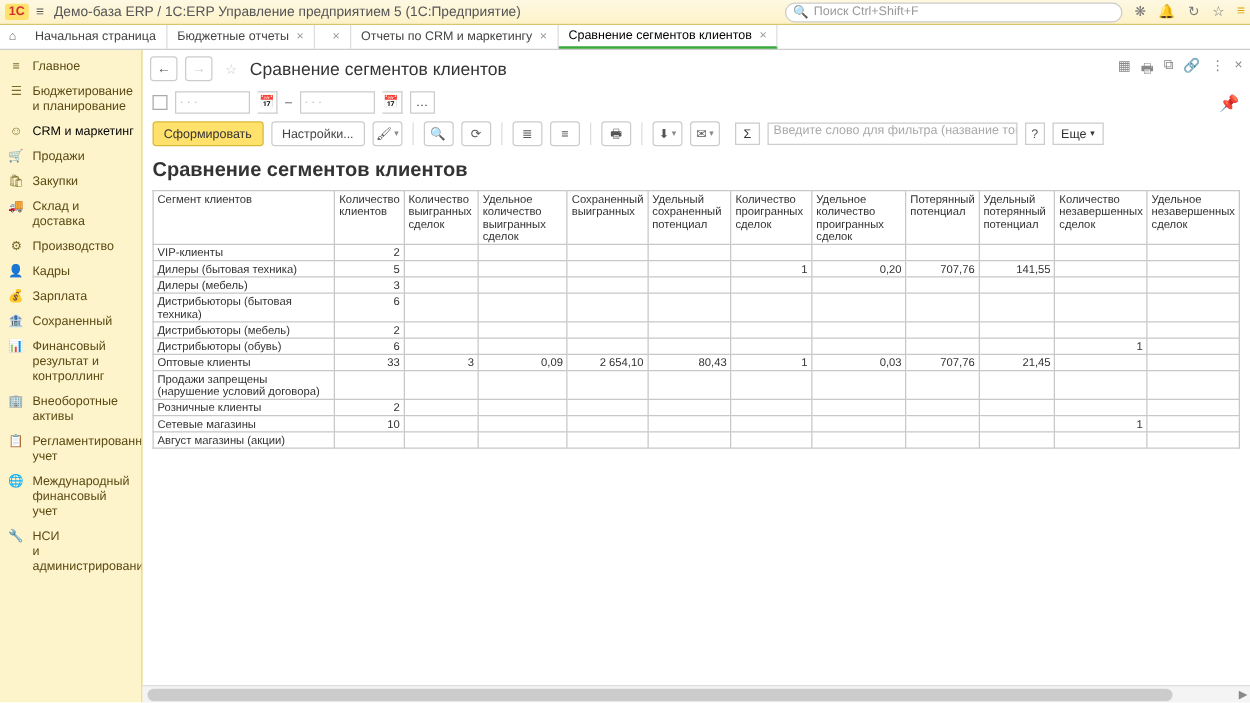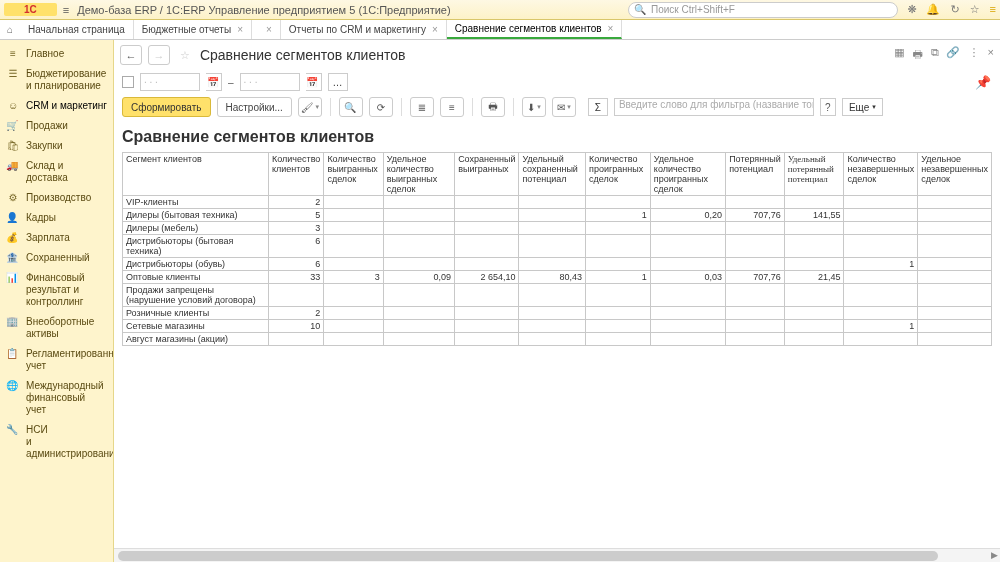--- a/index.html
+++ b/index.html
@@ -1,18 +1,18 @@
 <!DOCTYPE html>
 <html><head>
 <meta charset="utf-8">
 <style>
 *{box-sizing:border-box;margin:0;padding:0;font-family:Arial,sans-serif}
 html,body{width:1000px;height:562px;overflow:hidden;background:#fff;font-size:11px;color:#333}
 .titlebar{height:20px;background:linear-gradient(#fef8e3,#fdf2c8);display:flex;align-items:center;padding:0 4px;border-bottom:1px solid #d9c66a}
-.logo{color:#d32f2f;font-weight:bold;font-size:10px;margin-right:6px;background:#ffe16b;padding:1px 20px;border-radius:2px}
+.logo{color:#d32f2f;font-weight:bold;font-size:10px;margin-right:6px;background:#ffe16b;padding:1px 3px;border-radius:2px}
 .burger{margin-right:8px;color:#555;cursor:pointer}
 .titlebar .title{flex:0 0 auto;color:#555}
 .titlebar .spacer{flex:1}
 .search{width:270px;height:16px;border:1px solid #ccc;border-radius:8px;padding:0 6px;display:flex;align-items:center;color:#999;background:#fff;font-size:10px}
 .titlebar .ricons{display:flex;gap:10px;margin-left:10px;color:#777}
 .ricons span{cursor:pointer}
 .tabbar{height:20px;background:#fff;display:flex;align-items:stretch;border-bottom:1px solid #ccc;font-size:10px}
 .home-ico{width:20px;display:flex;align-items:center;justify-content:center;color:#666}
 .tab{padding:0 8px;display:flex;align-items:center;border-right:1px solid #ddd;color:#444;cursor:pointer;white-space:nowrap}
 .tab .x{margin-left:6px;color:#999}
@@ -230,21 +230,21 @@
             <tr id="head-row">
               <th style="width: 170px;">Сегмент клиентов</th>
               <th style="width: 50px;">Количество клиентов</th>
               <th style="width: 60px;">Количество выигранных сделок</th>
               <th style="width: 76px;">Удельное количество выигранных сделок</th>
               <th style="width: 64px;">Сохраненный выигранных</th>
               <th style="width: 68px;">Удельный сохраненный потенциал</th>
               <th style="width: 66px;">Количество проигранных сделок</th>
               <th style="width: 80px;">Удельное количество проигранных сделок</th>
               <th style="width: 58px;">Потерянный потенциал</th>
-              <th style="width: 62px; font-family: Liberation Serif, serif;">Удельный потерянный потенциал</th>
+              <th style="width: 62px;">Удельный потерянный потенциал</th>
               <th style="width: 72px;">Количество незавершенных сделок</th>
               <th style="width: 50px;">Удельное незавершенных сделок</th>
             </tr>
           </thead>
         <tbody id="body-rows">
             <tr>
               <td class="seg">VIP-клиенты</td>
               <td class="num">2</td>
               <td class="num"></td>
               <td class="num"></td>
@@ -281,20 +281,34 @@
               <td class="num"></td>
               <td class="num"></td>
               <td class="num"></td>
               <td class="num"></td>
               <td class="num"></td>
               <td class="num"></td>
             </tr>
             <tr>
               <td class="seg">Дистрибьюторы (бытовая техника)</td>
               <td class="num">6</td>
+              <td class="num"></td>
+              <td class="num"></td>
+              <td class="num"></td>
+              <td class="num"></td>
+              <td class="num"></td>
+              <td class="num"></td>
+              <td class="num"></td>
+              <td class="num"></td>
+              <td class="num"></td>
+              <td class="num"></td>
+            </tr>
+            <tr>
+              <td class="seg">Дистрибьюторы (мебель)</td>
+              <td class="num">2</td>
               <td class="num"></td>
               <td class="num"></td>
               <td class="num"></td>
               <td class="num"></td>
               <td class="num"></td>
               <td class="num"></td>
               <td class="num"></td>
               <td class="num"></td>
               <td class="num"></td>
               <td class="num"></td>

